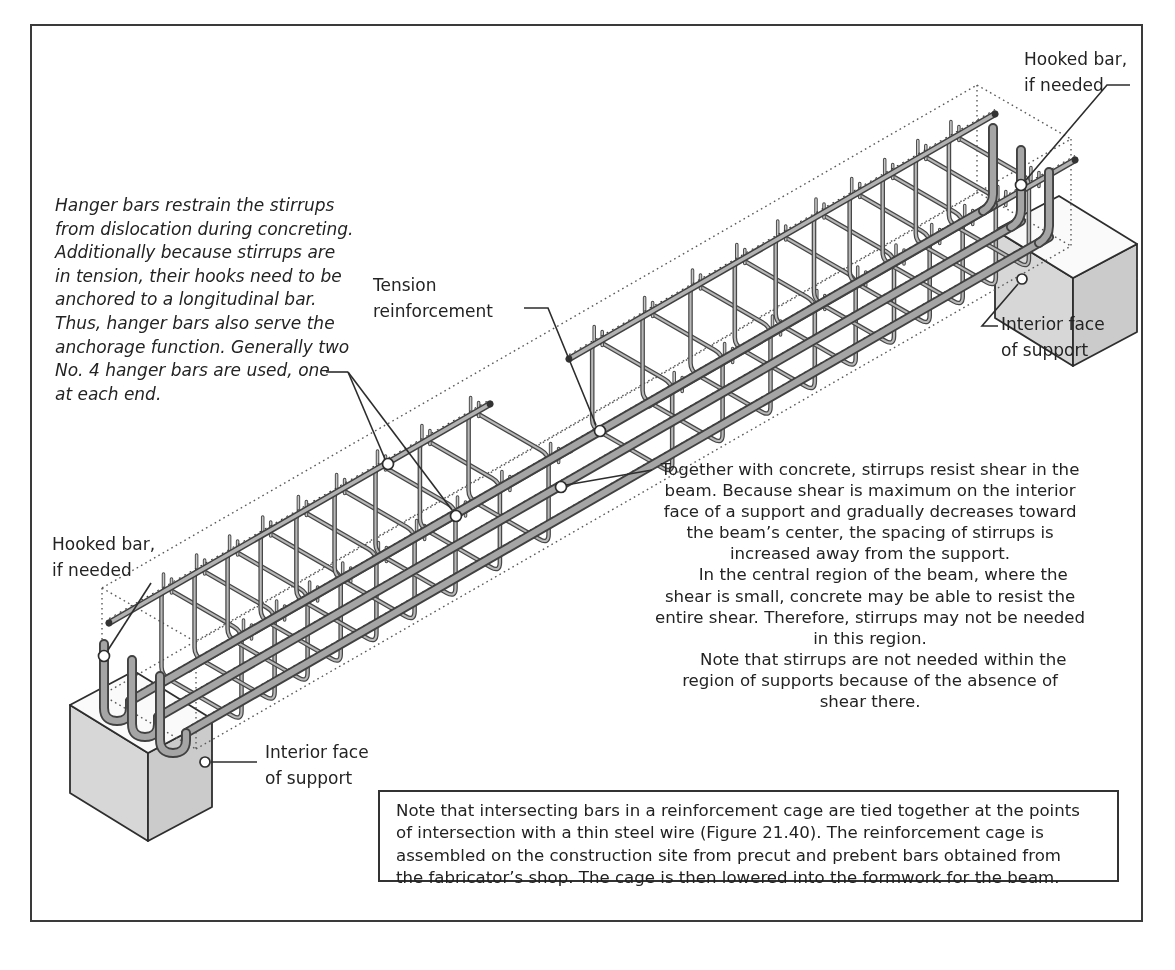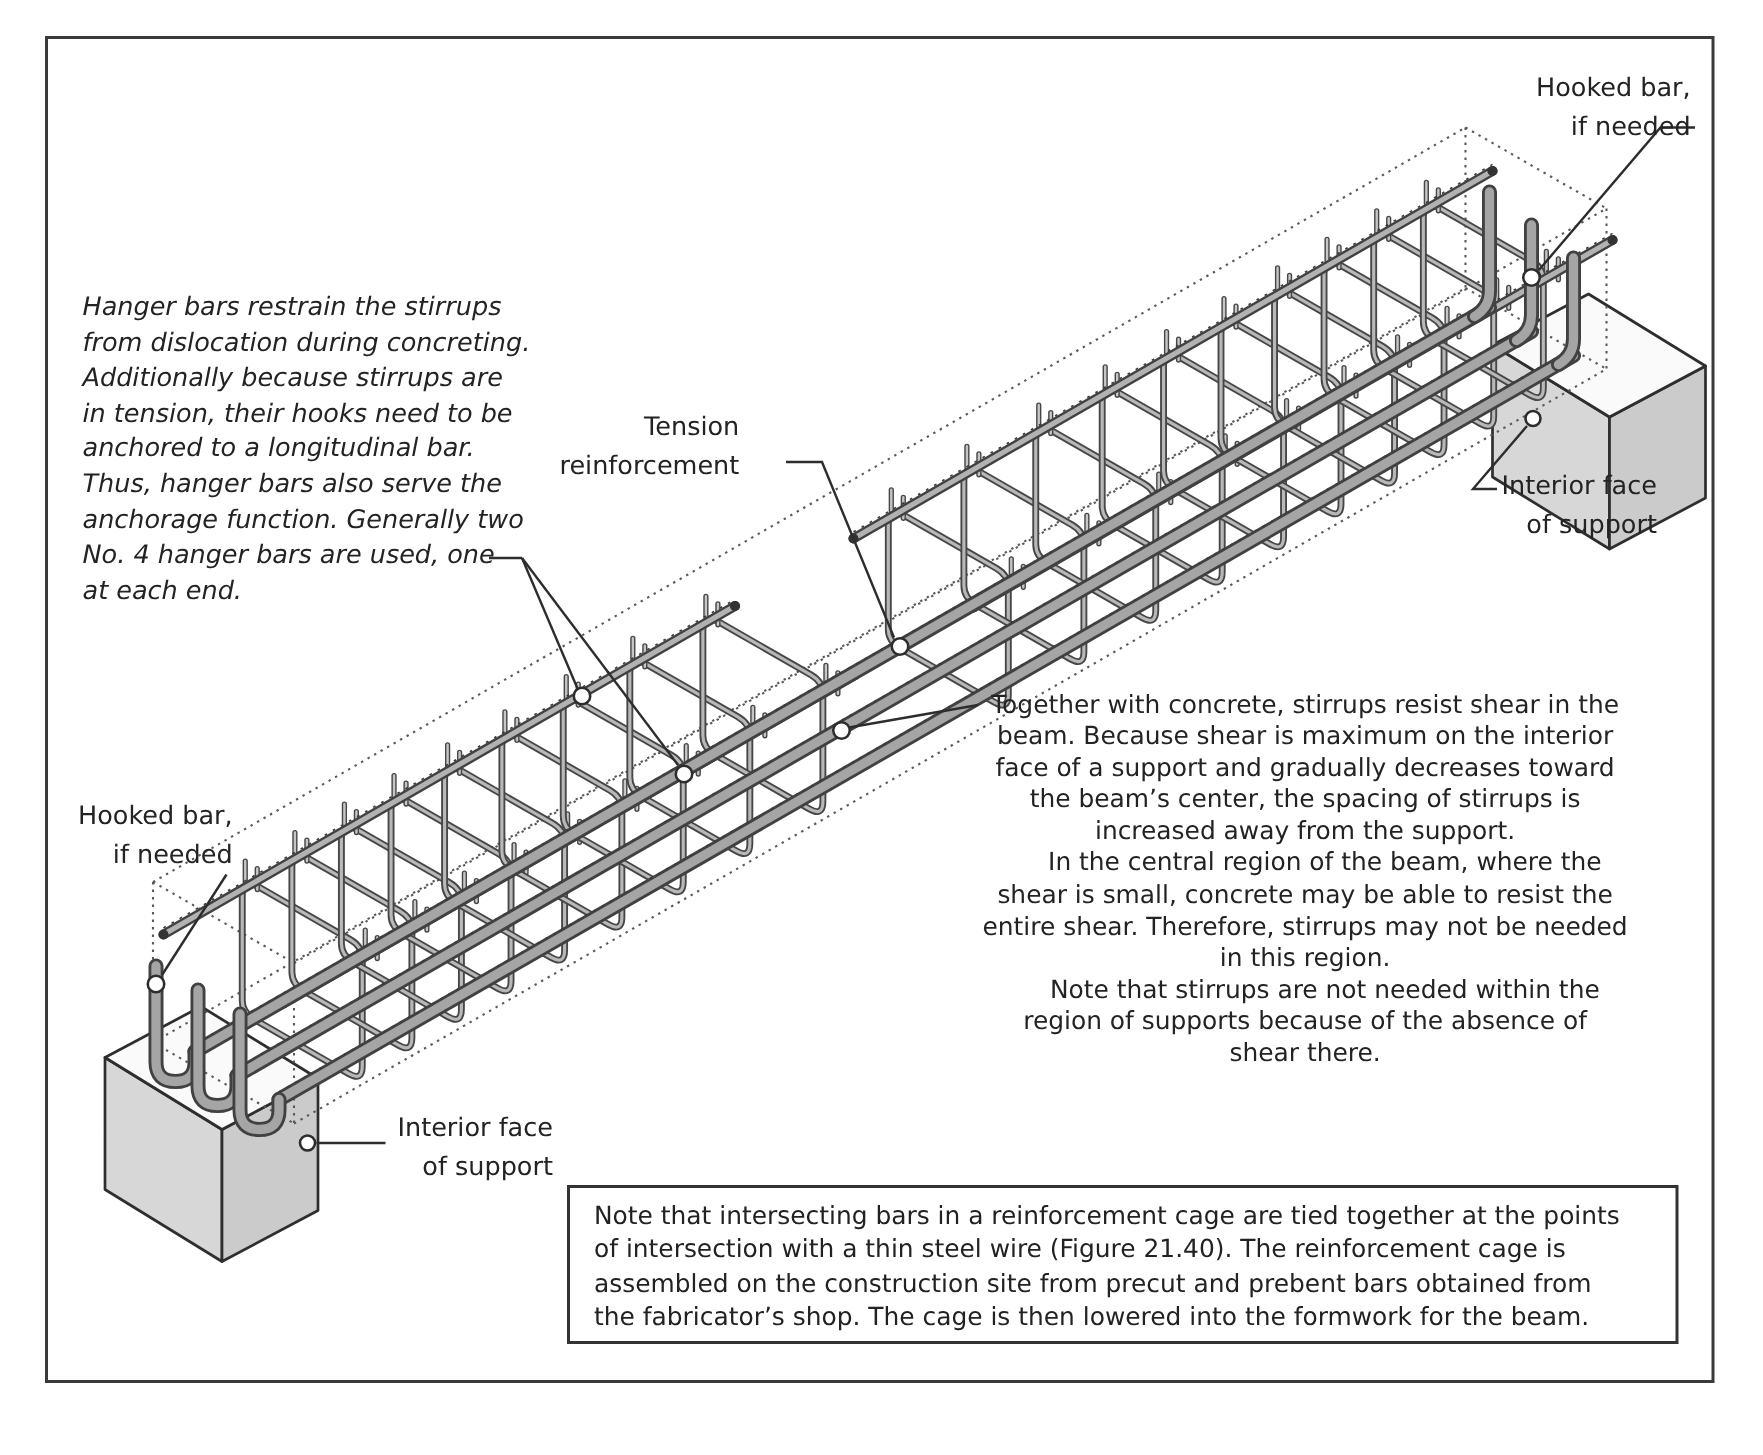--- a/index.html
+++ b/index.html
@@ -4,22 +4,22 @@
 <style>
   html,body{margin:0;padding:0;background:#fff;}
   #page{position:relative;width:1175px;height:970px;background:#ffffff;overflow:hidden;
         font-family:"DejaVu Sans",sans-serif;color:#222;}
   #frame{position:absolute;left:30px;top:24px;width:1113px;height:898px;
          border:2.5px solid #3a3a3a;box-sizing:border-box;}
   svg{position:absolute;left:0;top:0;}
   .txt{position:absolute;white-space:pre;color:#232323;}
   .para{font-size:17px;line-height:23.6px;}
   .para2{font-size:16.6px;line-height:21.1px;text-align:center;}
-  .lbl{font-size:17px;line-height:26px;text-align:right;}
-  #note-box{position:absolute;left:378px;top:790px;width:741px;height:106px;
+  .lbl{font-size:17px;line-height:26px;}
+  #note-box{position:absolute;left:378px;top:790px;width:741px;height:92px;
             border:2px solid #333;box-sizing:border-box;background:#fff;}
   #note-box .inner{position:absolute;left:16px;top:8px;font-size:16.6px;line-height:22.3px;white-space:pre;}
   #caption{position:absolute;left:31px;top:931px;font-size:19px;
            font-family:"Liberation Sans","DejaVu Sans",sans-serif;}
   #caption .cl{font-weight:bold;}
   #caption .ct{color:#484848;margin-left:14px;}
   
   .dot{stroke:#5a5a5a;stroke-width:1.4;stroke-dasharray:1.6 3.4;fill:none}
   .bd{stroke:#414141;stroke-width:10;fill:none;stroke-linecap:round}
   .bl{stroke:#a5a5a5;stroke-width:6.2;fill:none;stroke-linecap:round}

